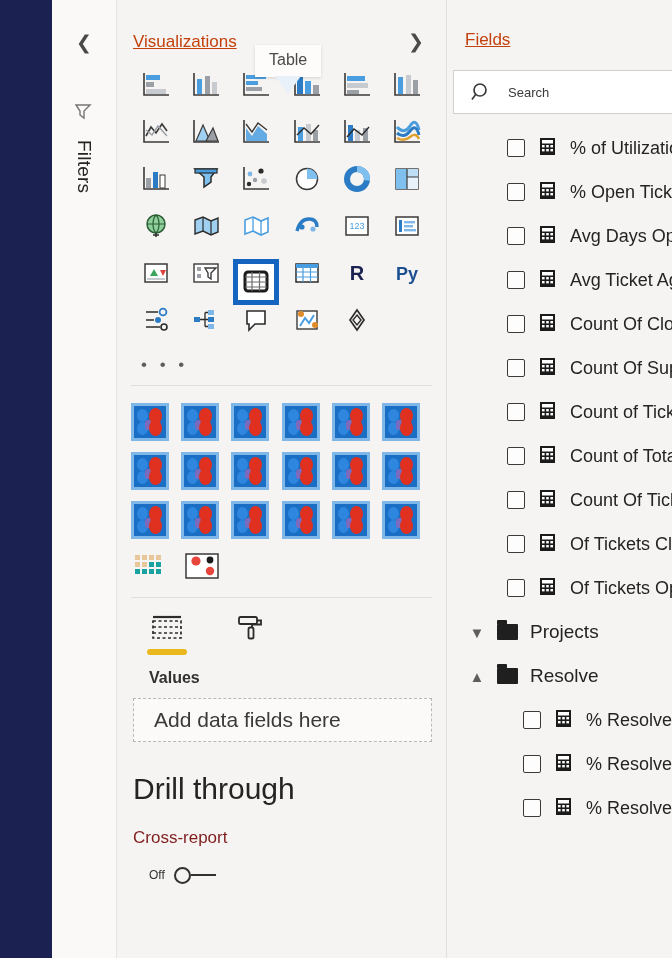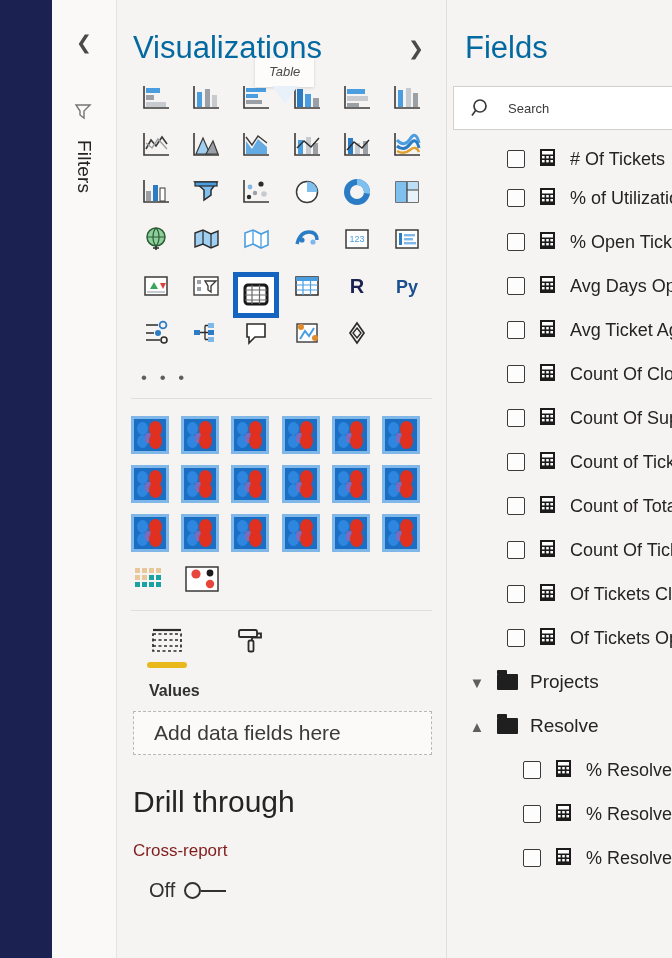--- a/index.html
+++ b/index.html
@@ -48,21 +48,21 @@
     width: 330px; flex: 0 0 330px;
     height: 100%;
     background: #f6f4f2;
     border-right: 1px solid #e1dfdd;
     position: relative;
   }
   .pane-head {
     display: flex; align-items: center; justify-content: space-between;
     padding: 30px 22px 0 16px;
   }
-  .pane-title { font-size: 31px; color: #0369a1; font-weight: 400; }
+  .pane-title { font-size: 17px; color: #c2410c; font-weight: 400; text-decoration: underline; }
   .chev-right { font-size: 19px; color: #4a4a48; cursor: pointer; }
 
   .viz-grid {
     display: grid;
     grid-template-columns: repeat(6, 1fr);
     row-gap: 10px;
     padding: 18px 14px 0 14px;
     position: relative;
   }
   .viz-cell {
@@ -83,26 +83,25 @@
     padding: 12px 0 10px 24px;
     letter-spacing: 4px; color: #605e5c; font-size: 17px;
   }
   .pane-div { height: 1px; background: #e1dfdd; margin: 0 14px; }
 
   
   .tip {
     position: absolute;
     background: #fdfcfb;
     color: #4b4a48;
-    font-size: 13px;
+    font-size: 16px;
     padding: 6px 14px 8px;
     z-index: 6;
     box-shadow: 0 1px 3px rgba(0,0,0,.14);
     white-space: nowrap;
-    font-style: italic;
   }
   .tip:after {
     content: "";
     position: absolute;
     left: 50%; bottom: -17px; transform: translateX(-50%);
     border-left: 13px solid transparent;
     border-right: 13px solid transparent;
     border-top: 18px solid #e8f1fa;
   }
 
@@ -136,21 +135,21 @@
     border: 1px dashed #b9b7b4;
     background: #fbfaf9;
     display: flex; align-items: center;
     padding-left: 20px;
     font-size: 21px; color: #3b3a39;
     cursor: pointer;
   }
   .drill-title { font-size: 30px; color: #252423; padding: 30px 0 0 16px; }
   .crossrep { font-size: 17px; color: #7f1d1d; padding: 22px 0 0 16px; }
   .toggle-row { display: flex; align-items: center; gap: 9px; padding: 18px 0 0 32px; }
-  .toggle-label { font-size: 20px; color: #323130; }
+  .toggle-label { font-size: 12px; color: #323130; }
   .switch { width: 42px; height: 18px; display: flex; align-items: center; cursor: pointer; }
   .knob { width: 17px; height: 17px; border: 2px solid #323130; border-radius: 50%; background: #f6f4f2; }
   .track { flex: 1; height: 2px; background: #323130; }
 
   
   .fields-pane {
     flex: 1 1 auto; height: 100%;
     background: #f6f4f2;
     position: relative;
     overflow: hidden;
@@ -697,38 +696,20 @@
 
     <div class="search-box">
       <svg width="22" height="22" viewBox="0 0 22 22">
         <circle cx="10" cy="9" r="6" fill="none" stroke="#3b3a39" stroke-width="1.7"></circle>
         <path d="M5.6 13.6 L2 18.5" stroke="#3b3a39" stroke-width="1.7"></path>
       </svg>
       <span class="search-text">Search</span>
     </div>
 
     <div class="field-list">
-      <div class="field-row" style="height:34px;">
-        <span class="fchk"></span>
-        <span>
-          <svg width="17" height="19" viewBox="0 0 17 19">
-              <rect x="1" y="1" width="15" height="17" fill="#1b1b1b"></rect>
-              <rect x="3" y="3" width="11" height="3.5" fill="#fff"></rect>
-              <g fill="#fff">
-                <rect x="3" y="8" width="2.6" height="2.4"></rect>
-                <rect x="7.2" y="8" width="2.6" height="2.4"></rect>
-                <rect x="11.4" y="8" width="2.6" height="2.4"></rect>
-                <rect x="3" y="12" width="2.6" height="2.4"></rect>
-                <rect x="7.2" y="12" width="2.6" height="2.4"></rect>
-                <rect x="11.4" y="12" width="2.6" height="2.4"></rect>
-              </g>
-            </svg>
-        </span>
-        <span class="fname"># Of Tickets</span>
-      </div>
       <div class="field-row">
         <span class="fchk"></span>
         <span>
           <svg width="17" height="19" viewBox="0 0 17 19">
               <rect x="1" y="1" width="15" height="17" fill="#1b1b1b"></rect>
               <rect x="3" y="3" width="11" height="3.5" fill="#fff"></rect>
               <g fill="#fff">
                 <rect x="3" y="8" width="2.6" height="2.4"></rect>
                 <rect x="7.2" y="8" width="2.6" height="2.4"></rect>
                 <rect x="11.4" y="8" width="2.6" height="2.4"></rect>

